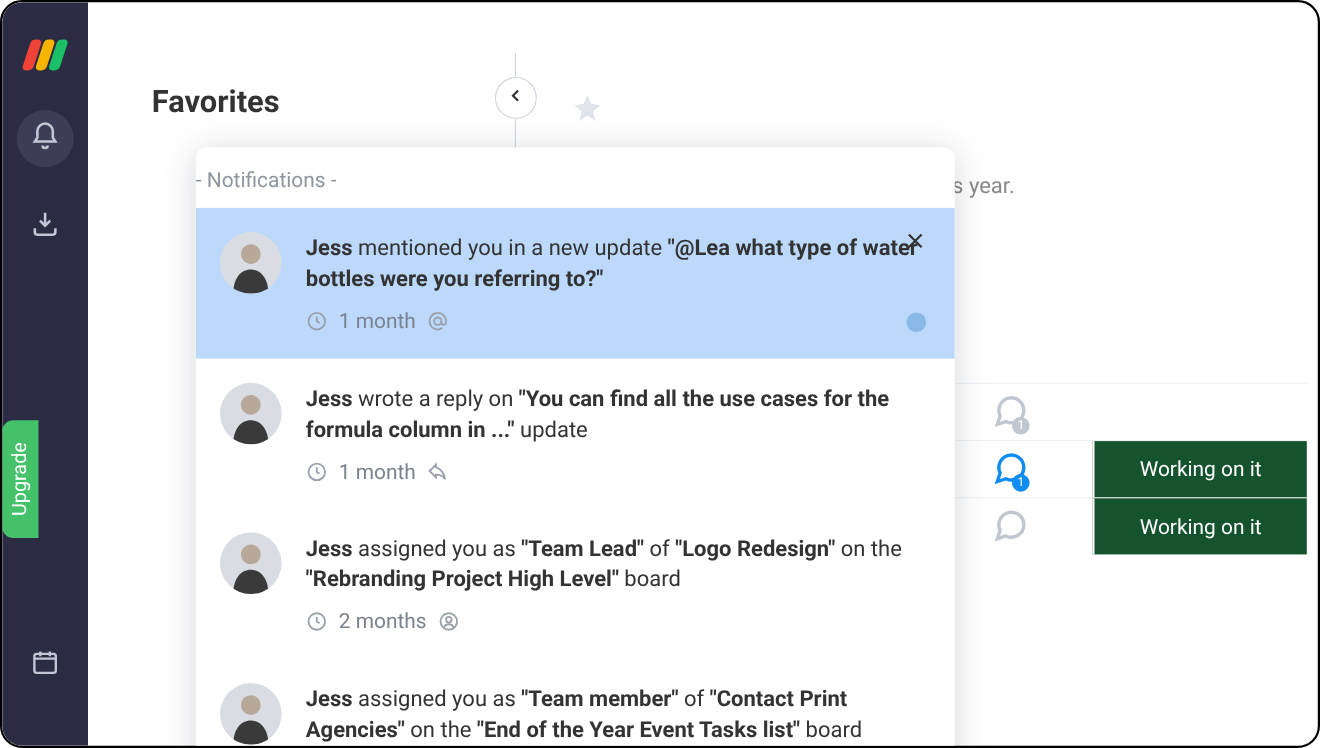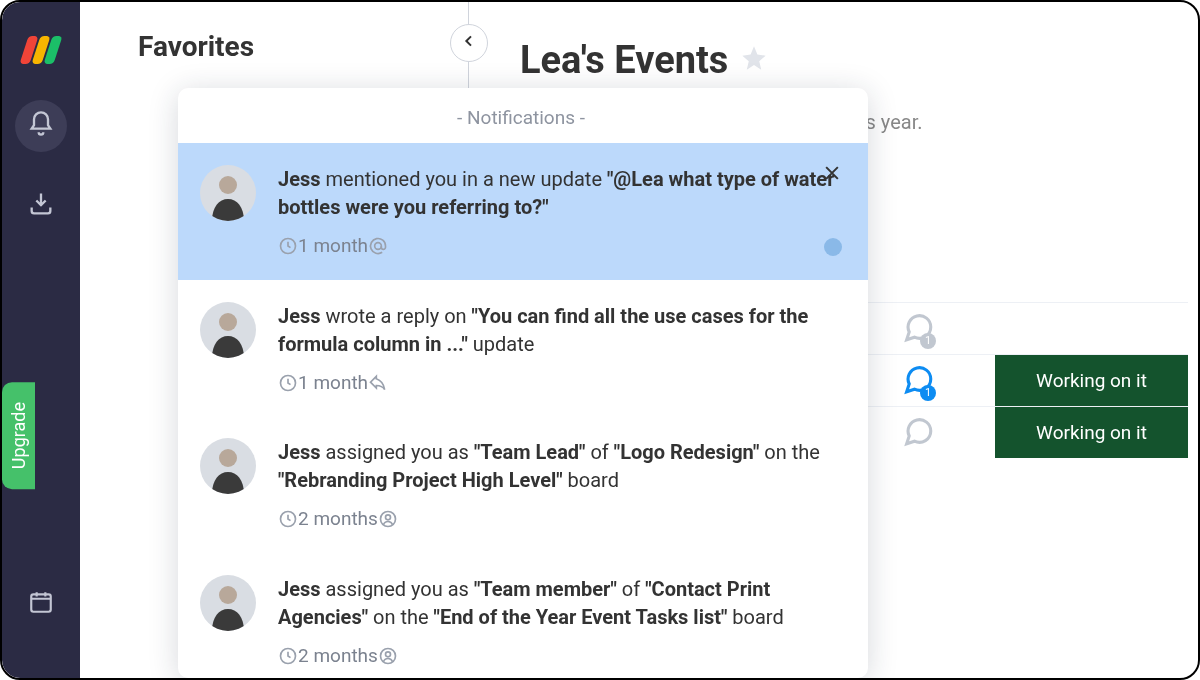--- a/index.html
+++ b/index.html
@@ -29,21 +29,21 @@
   .rail-icon svg { width: 28px; height: 28px; stroke: #c3c6d4; fill:none; stroke-width:2; }
   .upgrade {
     position: absolute; left: 0; top: 380px; background: #45c16a; color: #fff;
     font-size: 18px; padding: 20px 6px; border-radius: 0 10px 10px 0;
     writing-mode: vertical-rl; transform: rotate(180deg); cursor:pointer;
   }
   .rail-bottom { position:absolute; bottom:20px; }
   .rail-bottom .rail-icon svg { width:26px; height:26px; }
 
   
-  .main { flex:1; position: relative; overflow:hidden; border-radius: 0 18px 18px 0; }
+  .main { flex:1; position: relative; overflow:hidden; border-radius: 0 18px 18px 0; margin-top: 46px; }
   .main-top {
     padding: 28px 0 0 58px; display:flex; align-items:center; position:relative;
   }
   .favorites-title { font-size: 28px; font-weight: 700; color: #333; }
   .back-circle {
     position:absolute; left: 370px; top: 22px; width:38px; height:38px; border-radius:50%;
     border:1px solid #d0d4dc; display:flex; align-items:center; justify-content:center;
     background:#fff; cursor:pointer;
   }
   .back-circle svg { width:16px; height:16px; stroke:#333; fill:none; stroke-width:3; }
@@ -84,35 +84,35 @@
   .s-done { background:#4ac57d; }
   .s-working { background:#14532d; }
 
   
   .notif-panel {
     position:absolute; left: 98px; top: 86px; width: 690px; height: 590px;
     background:#fff; border-radius: 10px; box-shadow: 0 4px 30px rgba(30,40,60,0.18);
     z-index: 20; overflow:hidden;
   }
   .notif-heading {
-    text-align:center; color:#8e94a0; font-size:19px; padding: 18px 4px 14px 0;
+    text-align:left; color:#8e94a0; font-size:19px; padding: 18px 4px 14px 0;
   }
   .notif-item {
     display:flex; padding: 22px 22px 20px 22px; position:relative; cursor:pointer;
   }
   .notif-item.unread { background:#bcd9fb; }
   .avatar {
     width:56px; height:56px; border-radius:50%; background:#d9dde3; flex-shrink:0;
     margin-right:22px; overflow:hidden; display:flex; align-items:flex-end; justify-content:center;
   }
   .avatar svg { width:40px; height:48px; }
   .notif-body { flex:1; font-size:20px; color:#333; line-height:1.4; }
   .notif-body b { font-weight:700; }
   .notif-meta {
-    display:flex; align-items:center; margin-top:12px; color:#7b828f; font-size:19px;
+    display:flex; align-items:center; gap:10px; margin-top:12px; color:#7b828f; font-size:19px;
   }
   .notif-meta svg { width:20px; height:20px; stroke:#9aa1ad; fill:none; stroke-width:2; }
   .meta-icon { display:flex; align-items:center; gap:6px; }
   .notif-close {
     position:absolute; top:20px; right:26px; cursor:pointer;
   }
   .notif-close svg { width:20px; height:20px; stroke:#333; stroke-width:2.4; }
   .unread-dot {
     position:absolute; bottom:24px; right:26px; width:18px; height:18px; border-radius:50%;
     background:#8ab9e8;
@@ -166,21 +166,20 @@
         <span>
           <svg viewBox="0 0 24 24">
               <path d="M15 5l-7 7 7 7"></path>
             </svg>
         </span>
       </div>
     </div>
     <div class="vline2"></div>
 
     <div class="board-title-row">
-      <div class="board-title">Lea's Events</div>
       <span class="star">
         <svg viewBox="0 0 24 24">
             <path d="M12 2l2.9 6.9L22 10l-5.5 4.8L18.2 22 12 18l-6.2 4 1.7-7.2L2 10l7.1-1.1L12 2z"></path>
           </svg>
       </span>
     </div>
     <div class="board-sub">ning this year.</div>
 
     <div class="status-col">
       <div id="status-rows">

